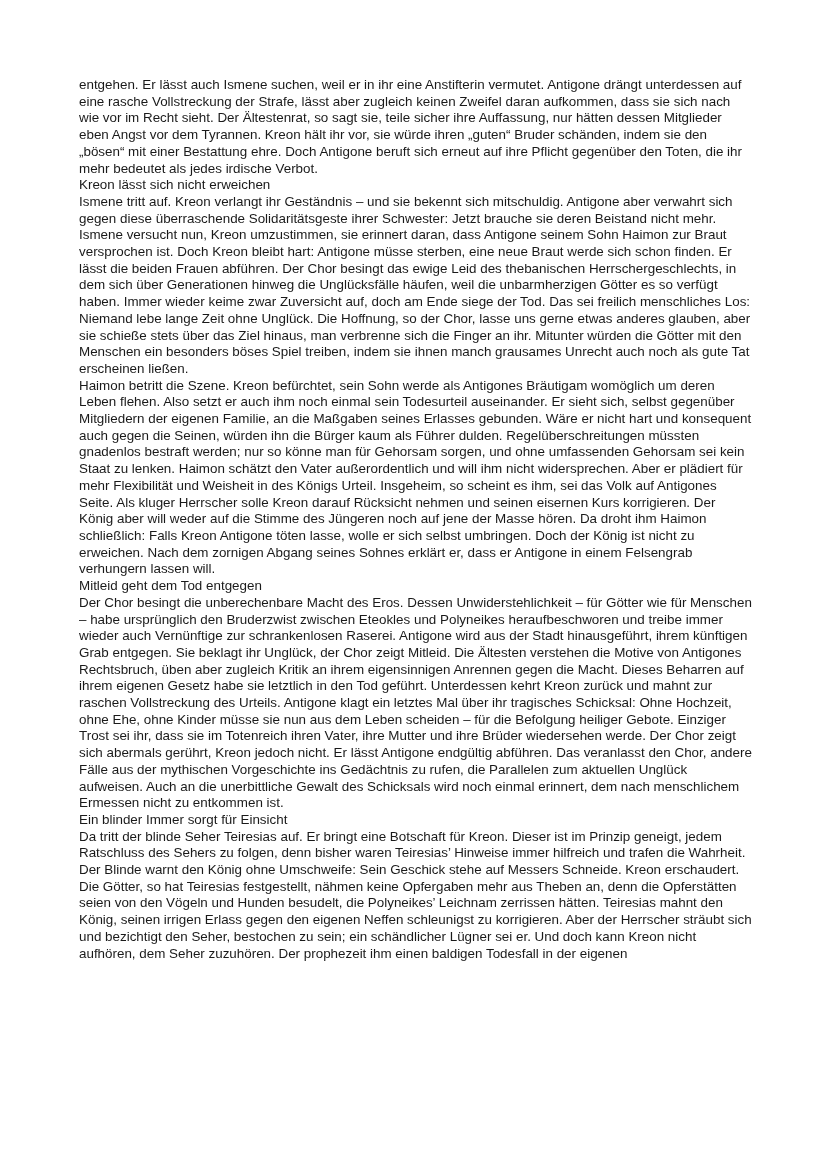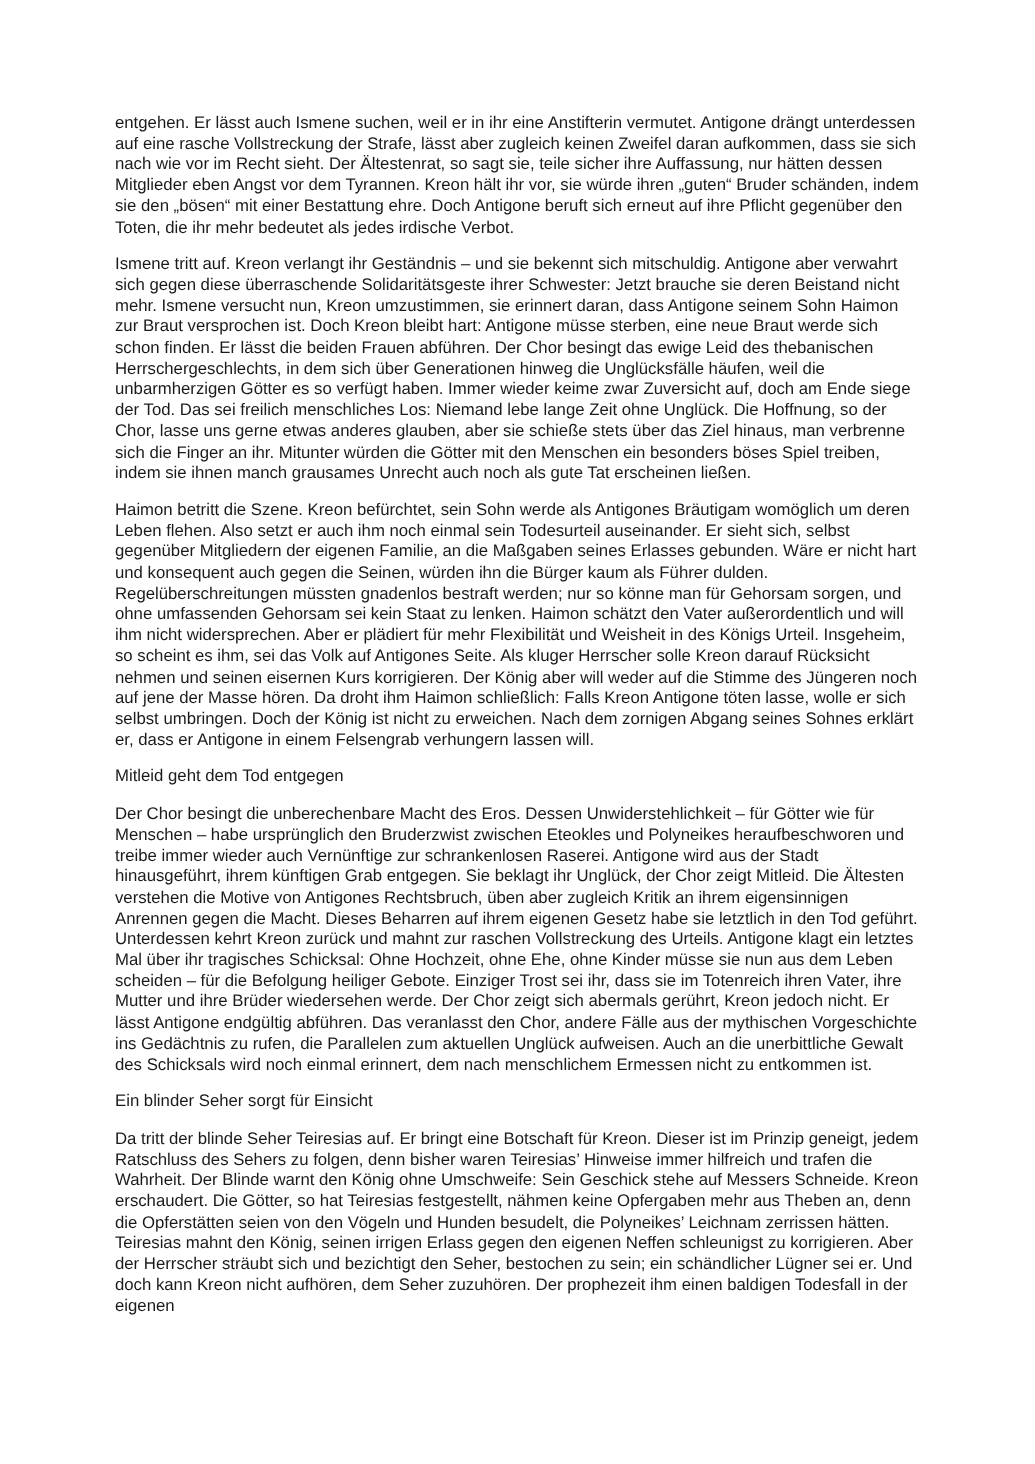--- a/index.html
+++ b/index.html
@@ -19,34 +19,35 @@
     left: 79px;
     top: 77px;
     width: 673px;
     font-family: "Liberation Sans", sans-serif;
     font-size: 13.4px;
     line-height: 16.7px;
     color: #1a1a1a;
     text-align: left;
   }
   .block {
-    margin: 13px;
+    margin: 0;
     padding: 0;
     white-space: normal;
   }
   .section-heading {
     font-weight: normal; 
   }
 </style>
 </head>
 <body>
 
 <div class="page">
   <div class="text-column">
     <div class="block">entgehen. Er lässt auch Ismene suchen, weil er in ihr eine Anstifterin vermutet. Antigone drängt unterdessen auf eine rasche Vollstreckung der Strafe, lässt aber zugleich keinen Zweifel daran aufkommen, dass sie sich nach wie vor im Recht sieht. Der Ältestenrat, so sagt sie, teile sicher ihre Auffassung, nur hätten dessen Mitglieder eben Angst vor dem Tyrannen. Kreon hält ihr vor, sie würde ihren „guten“ Bruder schänden, indem sie den „bösen“ mit einer Bestattung ehre. Doch Antigone beruft sich erneut auf ihre Pflicht gegenüber den Toten, die ihr mehr bedeutet als jedes irdische Verbot.</div>
+    <div class="block section-heading">Kreon lässt sich nicht erweichen</div>
     <div class="block">Ismene tritt auf. Kreon verlangt ihr Geständnis – und sie bekennt sich mitschuldig. Antigone aber verwahrt sich gegen diese überraschende Solidaritätsgeste ihrer Schwester: Jetzt brauche sie deren Beistand nicht mehr. Ismene versucht nun, Kreon umzustimmen, sie erinnert daran, dass Antigone seinem Sohn Haimon zur Braut versprochen ist. Doch Kreon bleibt hart: Antigone müsse sterben, eine neue Braut werde sich schon finden. Er lässt die beiden Frauen abführen. Der Chor besingt das ewige Leid des thebanischen Herrschergeschlechts, in dem sich über Generationen hinweg die Unglücksfälle häufen, weil die unbarmherzigen Götter es so verfügt haben. Immer wieder keime zwar Zuversicht auf, doch am Ende siege der Tod. Das sei freilich menschliches Los: Niemand lebe lange Zeit ohne Unglück. Die Hoffnung, so der Chor, lasse uns gerne etwas anderes glauben, aber sie schieße stets über das Ziel hinaus, man verbrenne sich die Finger an ihr. Mitunter würden die Götter mit den Menschen ein besonders böses Spiel treiben, indem sie ihnen manch grausames Unrecht auch noch als gute Tat erscheinen ließen.</div>
     <div class="block">Haimon betritt die Szene. Kreon befürchtet, sein Sohn werde als Antigones Bräutigam womöglich um deren Leben flehen. Also setzt er auch ihm noch einmal sein Todesurteil auseinander. Er sieht sich, selbst gegenüber Mitgliedern der eigenen Familie, an die Maßgaben seines Erlasses gebunden. Wäre er nicht hart und konsequent auch gegen die Seinen, würden ihn die Bürger kaum als Führer dulden. Regelüberschreitungen müssten gnadenlos bestraft werden; nur so könne man für Gehorsam sorgen, und ohne umfassenden Gehorsam sei kein Staat zu lenken. Haimon schätzt den Vater außerordentlich und will ihm nicht widersprechen. Aber er plädiert für mehr Flexibilität und Weisheit in des Königs Urteil. Insgeheim, so scheint es ihm, sei das Volk auf Antigones Seite. Als kluger Herrscher solle Kreon darauf Rücksicht nehmen und seinen eisernen Kurs korrigieren. Der König aber will weder auf die Stimme des Jüngeren noch auf jene der Masse hören. Da droht ihm Haimon schließlich: Falls Kreon Antigone töten lasse, wolle er sich selbst umbringen. Doch der König ist nicht zu erweichen. Nach dem zornigen Abgang seines Sohnes erklärt er, dass er Antigone in einem Felsengrab verhungern lassen will.</div>
     <div class="block section-heading">Mitleid geht dem Tod entgegen</div>
     <div class="block">Der Chor besingt die unberechenbare Macht des Eros. Dessen Unwiderstehlichkeit – für Götter wie für Menschen – habe ursprünglich den Bruderzwist zwischen Eteokles und Polyneikes heraufbeschworen und treibe immer wieder auch Vernünftige zur schrankenlosen Raserei. Antigone wird aus der Stadt hinausgeführt, ihrem künftigen Grab entgegen. Sie beklagt ihr Unglück, der Chor zeigt Mitleid. Die Ältesten verstehen die Motive von Antigones Rechtsbruch, üben aber zugleich Kritik an ihrem eigensinnigen Anrennen gegen die Macht. Dieses Beharren auf ihrem eigenen Gesetz habe sie letztlich in den Tod geführt. Unterdessen kehrt Kreon zurück und mahnt zur raschen Vollstreckung des Urteils. Antigone klagt ein letztes Mal über ihr tragisches Schicksal: Ohne Hochzeit, ohne Ehe, ohne Kinder müsse sie nun aus dem Leben scheiden – für die Befolgung heiliger Gebote. Einziger Trost sei ihr, dass sie im Totenreich ihren Vater, ihre Mutter und ihre Brüder wiedersehen werde. Der Chor zeigt sich abermals gerührt, Kreon jedoch nicht. Er lässt Antigone endgültig abführen. Das veranlasst den Chor, andere Fälle aus der mythischen Vorgeschichte ins Gedächtnis zu rufen, die Parallelen zum aktuellen Unglück aufweisen. Auch an die unerbittliche Gewalt des Schicksals wird noch einmal erinnert, dem nach menschlichem Ermessen nicht zu entkommen ist.</div>
-    <div class="block section-heading">Ein blinder Seher sorgt für Einsicht</div>
+    <div class="block section-heading">Ein blinder Immer sorgt für Einsicht</div>
     <div class="block">Da tritt der blinde Seher Teiresias auf. Er bringt eine Botschaft für Kreon. Dieser ist im Prinzip geneigt, jedem Ratschluss des Sehers zu folgen, denn bisher waren Teiresias’ Hinweise immer hilfreich und trafen die Wahrheit. Der Blinde warnt den König ohne Umschweife: Sein Geschick stehe auf Messers Schneide. Kreon erschaudert. Die Götter, so hat Teiresias festgestellt, nähmen keine Opfergaben mehr aus Theben an, denn die Opferstätten seien von den Vögeln und Hunden besudelt, die Polyneikes’ Leichnam zerrissen hätten. Teiresias mahnt den König, seinen irrigen Erlass gegen den eigenen Neffen schleunigst zu korrigieren. Aber der Herrscher sträubt sich und bezichtigt den Seher, bestochen zu sein; ein schändlicher Lügner sei er. Und doch kann Kreon nicht aufhören, dem Seher zuzuhören. Der prophezeit ihm einen baldigen Todesfall in der eigenen</div>
   </div>
 </div>
 
 </body></html>

